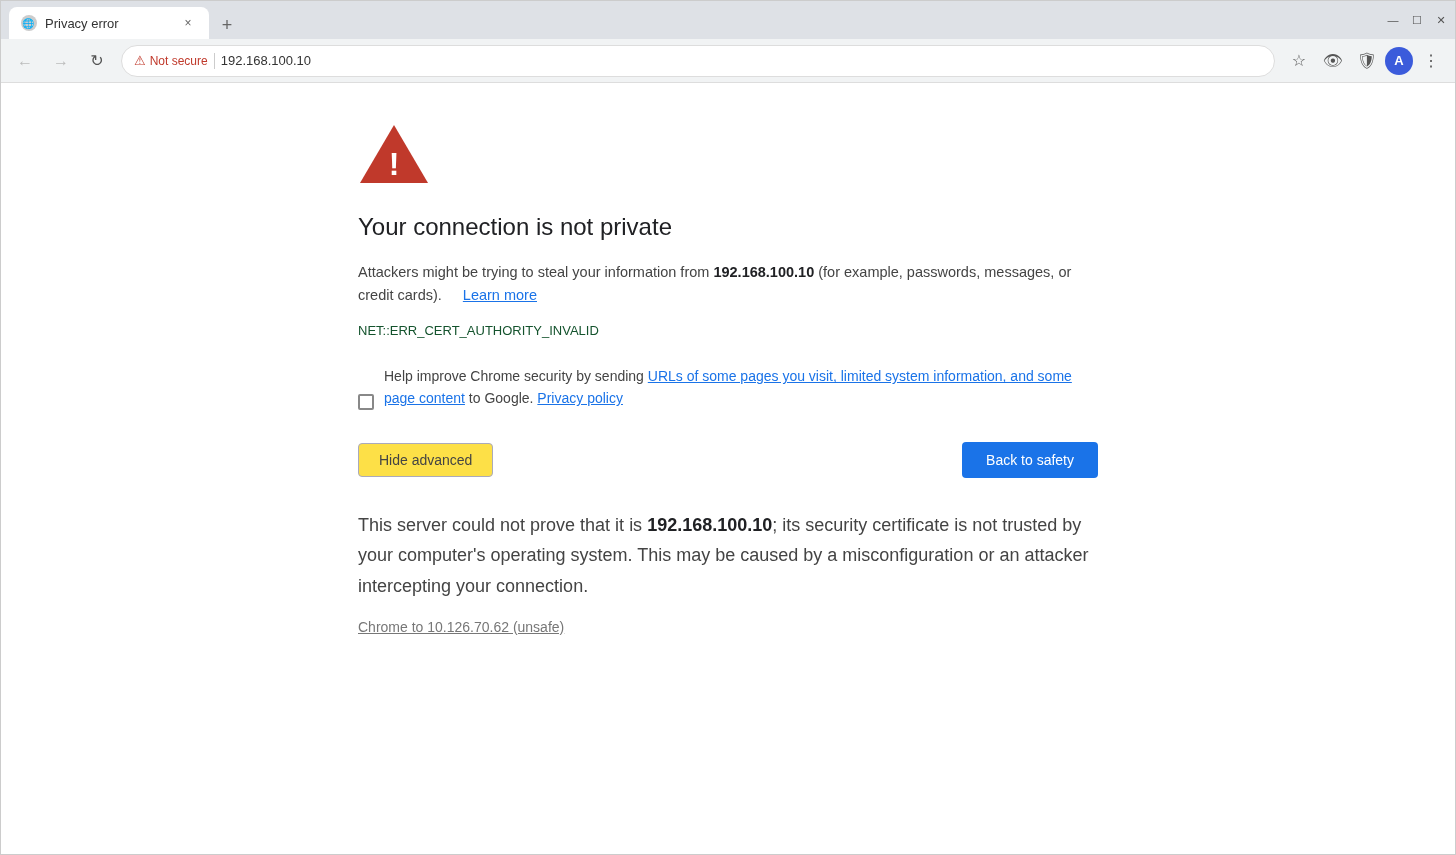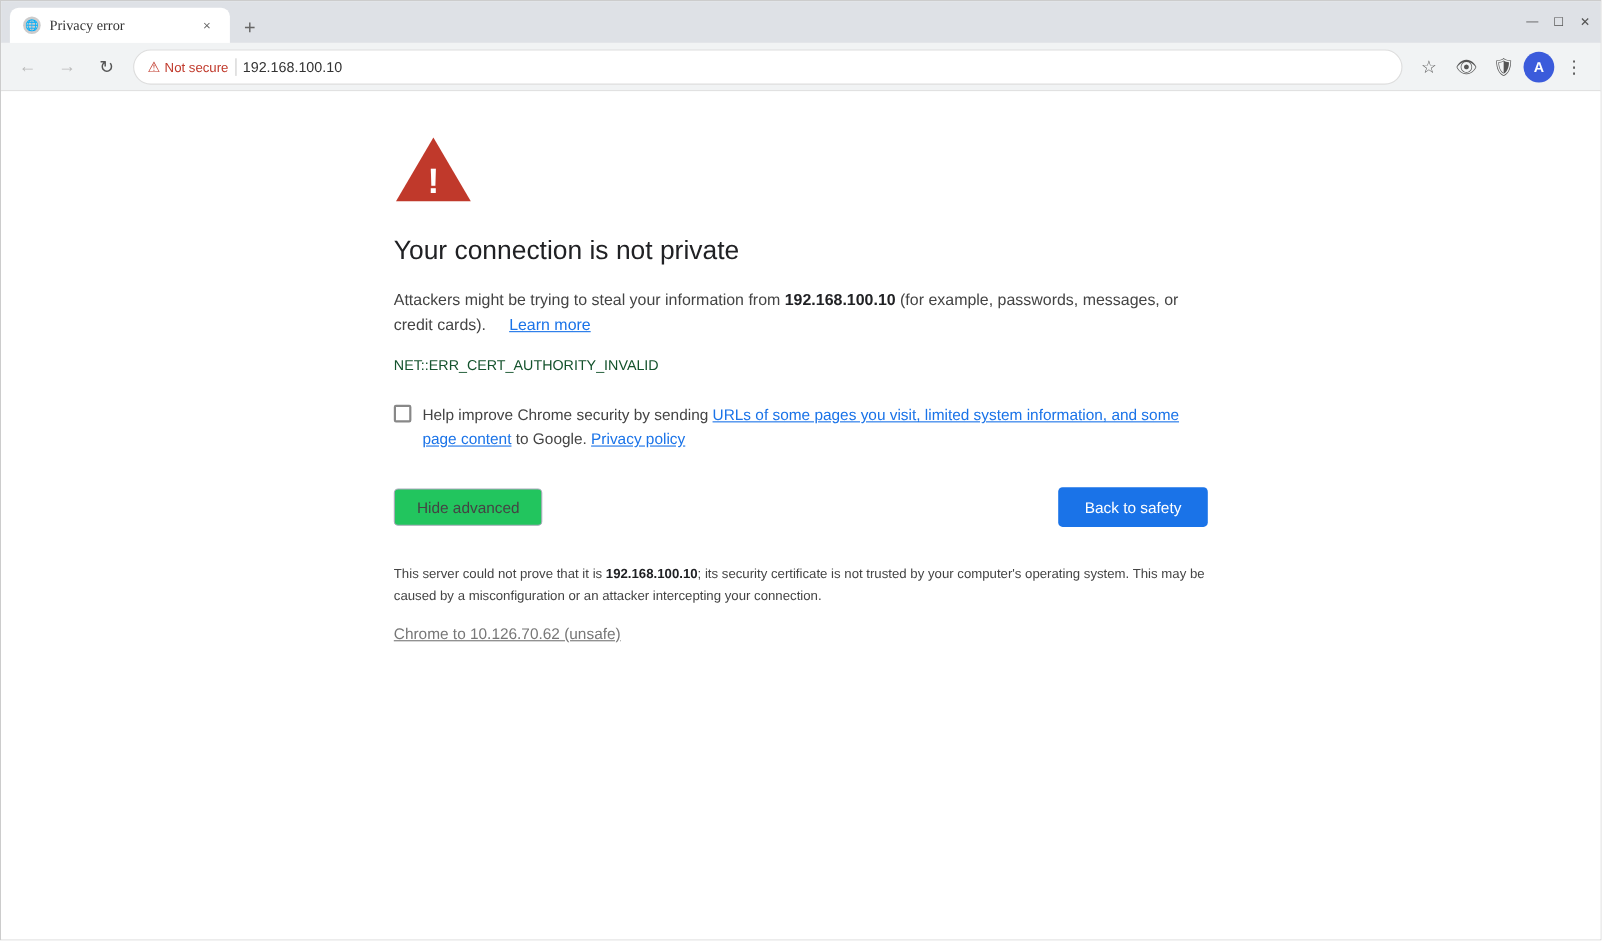--- a/index.html
+++ b/index.html
@@ -53,21 +53,20 @@
       justify-content: center;
       font-size: 10px;
       color: #888;
       flex-shrink: 0;
     }
     .tab-title {
       flex: 1;
       overflow: hidden;
       text-overflow: ellipsis;
       white-space: nowrap;
-      font-family: Liberation Serif, serif;
     }
     .tab-close {
       width: 18px;
       height: 18px;
       border-radius: 50%;
       display: flex;
       align-items: center;
       justify-content: center;
       font-size: 12px;
       color: #666;
@@ -233,21 +232,21 @@
       text-decoration: underline;
       margin-left: 17px;
     }
     .error-code {
       font-size: 13px;
       color: #14532d;
       margin-bottom: 28px;
     }
     .checkbox-row {
       display: flex;
-      align-items: flex-start;
+      align-items: flex-end;
       gap: 10px;
       margin-bottom: 32px;
     }
     .checkbox-wrap {
       width: 16px;
       height: 16px;
       border: 2px solid #888;
       border-radius: 2px;
       flex-shrink: 0;
       margin-top: 1px;
@@ -263,39 +262,39 @@
       text-decoration: underline;
     }
     .button-row {
       display: flex;
       justify-content: space-between;
       align-items: center;
       margin-bottom: 32px;
     }
     .btn-hide-advanced {
       border: 1.5px solid #aab;
-      background: #22c55e;
+      background: #fde047;
       color: #444;
       font-size: 14px;
       padding: 8px 20px;
       border-radius: 4px;
       cursor: pointer;
     }
     .btn-back-safety {
       background: #1a73e8;
       color: #fff;
       border: none;
       font-size: 14px;
       padding: 10px 24px;
       border-radius: 4px;
       cursor: pointer;
       font-weight: 500;
     }
     .advanced-text {
-      font-size: 12px;
+      font-size: 18px;
       color: #444;
       line-height: 1.7;
       margin-bottom: 16px;
     }
     .advanced-text strong {
       font-weight: 600;
       color: #202124;
     }
     .proceed-link {
       font-size: 14px;

